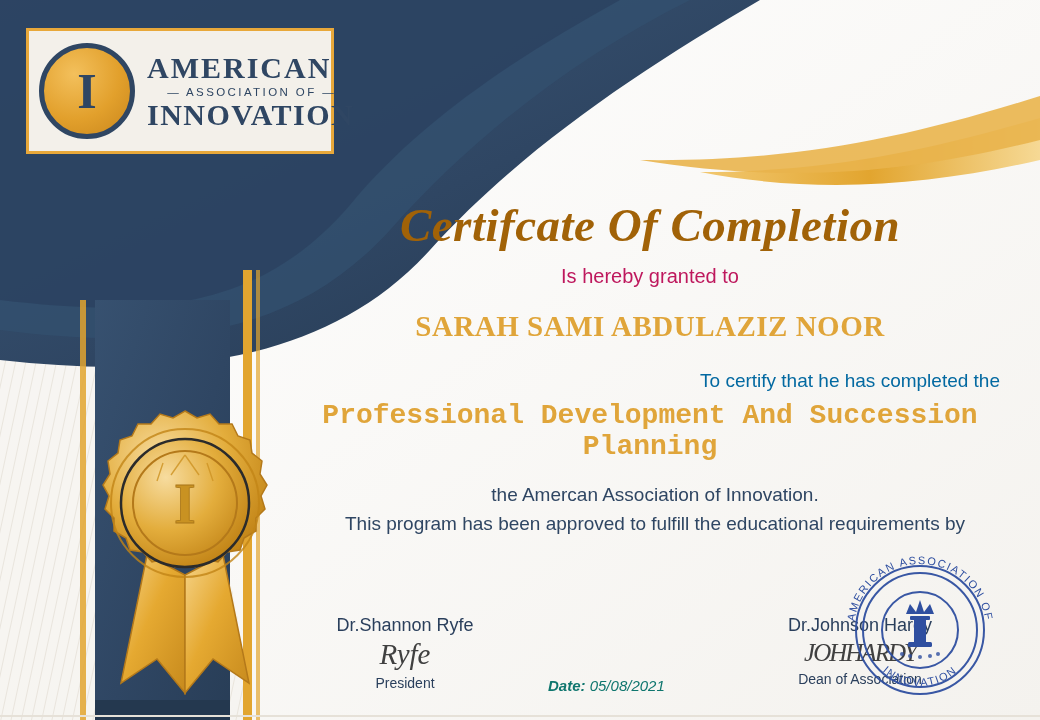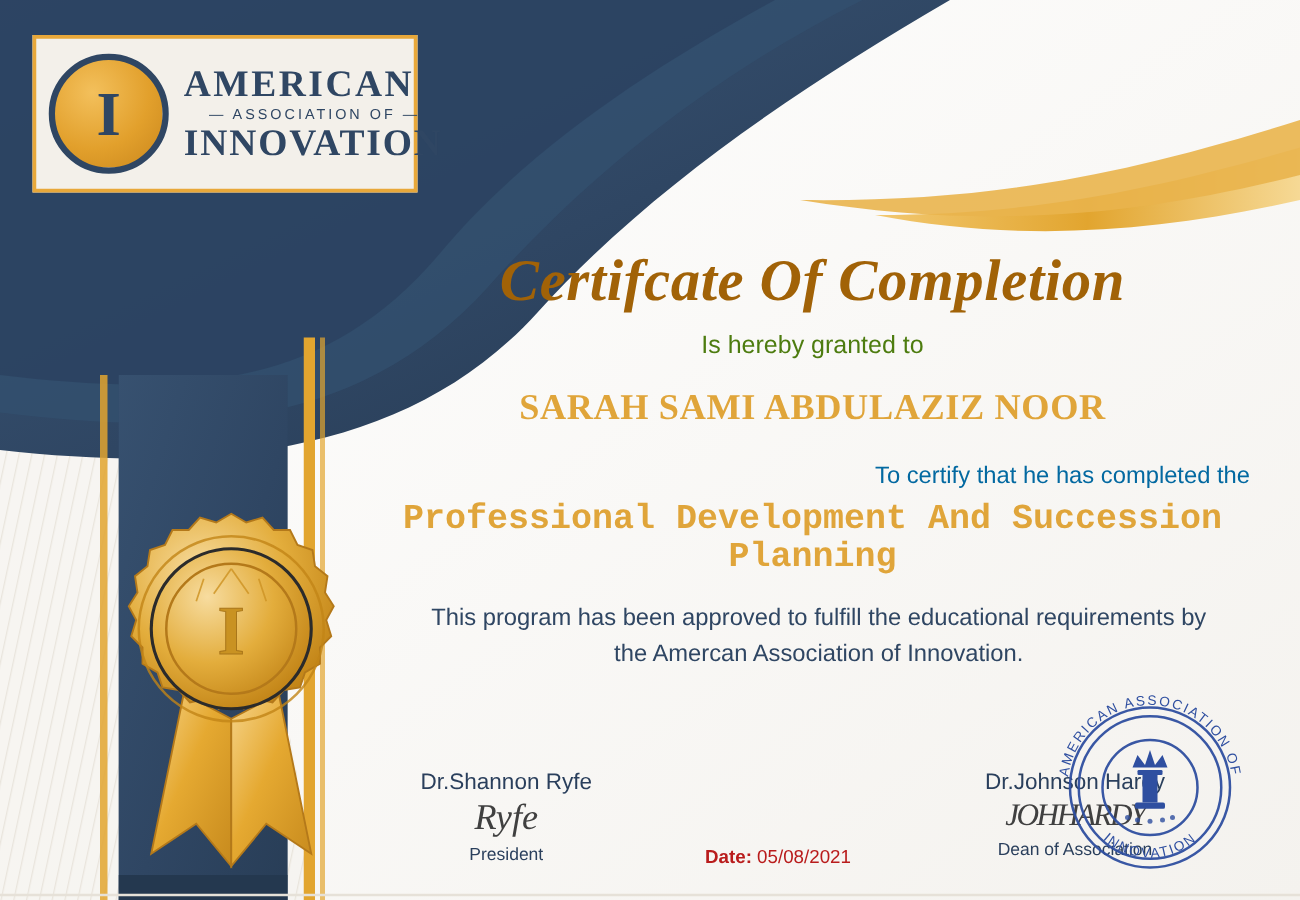--- a/index.html
+++ b/index.html
@@ -103,21 +103,21 @@
     font-style: italic;
     font-weight: bold;
   }
   .granted {
     position: absolute;
     left: 300px;
     top: 265px;
     width: 700px;
     text-align: center;
     font-size: 20px;
-    color: #4d7c0f;
+    color: #be185d;
   }
   .recipient {
     position: absolute;
     left: 300px;
     top: 310px;
     width: 700px;
     text-align: center;
     font-family: "Liberation Serif", serif;
     font-weight: bold;
     font-size: 29px;
@@ -188,24 +188,25 @@
     font-size: 25px;
     letter-spacing: -2px;
   }
   .sig-role {
     font-size: 14px;
     color: #2a3f5c;
     margin-top: 6px;
   }
   .date-line {
     position: absolute;
-    left: 564px;
+    left: 548px;
     top: 677px;
     font-size: 15px;
-    color: #b91c1c;
+    color: #0f766e;
+    font-style: italic;
   }
   .date-line b { font-weight: bold; }
 
   
   .seal {
     position: absolute;
     left: 85px;
     top: 405px;
     width: 200px;
     height: 290px;
@@ -284,22 +285,22 @@
       </div>
     </div>
   </div>
 
   <div class="title">Certifcate Of Completion</div>
   <div class="granted">Is hereby granted to</div>
   <div class="recipient">SARAH SAMI ABDULAZIZ NOOR</div>
   <div class="certify">To certify that he has completed the</div>
   <div class="course">Professional Development And Succession Planning</div>
   <div class="approval">
+    <div>the Amercan Association of Innovation.</div>
     <div>This program has been approved to fulfill the educational requirements by</div>
-    <div>the Amercan Association of Innovation.</div>
   </div>
 
   <svg class="seal" viewBox="0 0 200 290">
     <defs>
       <linearGradient id="ribbonGrad" x1="0" y1="0" x2="1" y2="1">
         <stop offset="0%" stop-color="#f6d48a"></stop>
         <stop offset="45%" stop-color="#e5a931"></stop>
         <stop offset="100%" stop-color="#c78a1d"></stop>
       </linearGradient>
       <radialGradient id="sealGrad" cx="35%" cy="30%" r="75%">

